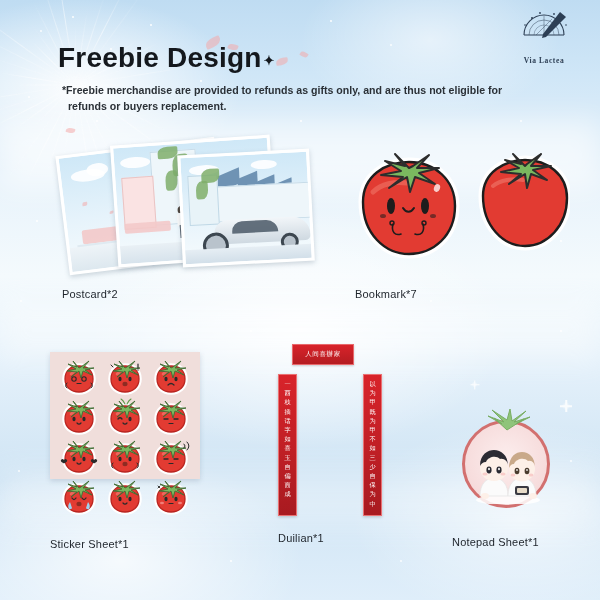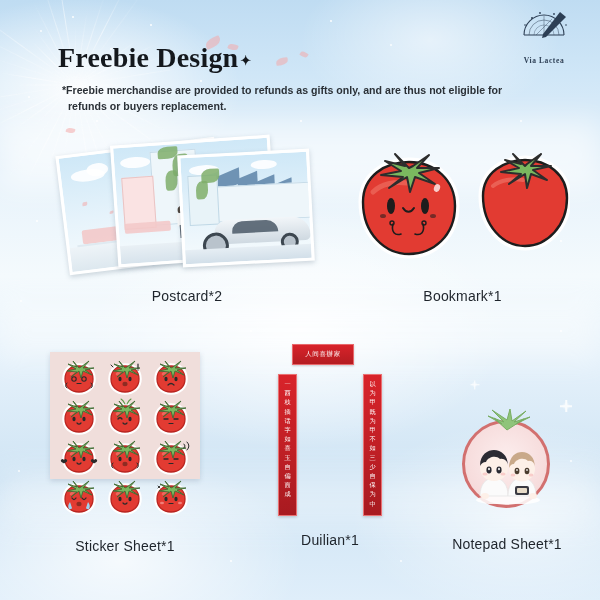--- a/index.html
+++ b/index.html
@@ -66,39 +66,39 @@
     text-align:center;
   }
   .logo svg{display:block;margin:0 auto;}
   .logo .lname{
     font-family:"Liberation Serif", serif;
     font-size:7.5px;font-weight:700;color:#2d3f55;
     letter-spacing:.6px;margin-top:14px;
   }
   .title{
     position:absolute;left:58px;top:42px;
-    font-family:Liberation Serif, serif;
+    font-family:Liberation Sans, sans-serif;
     font-size:28px;font-weight:700;color:#14181d;
     letter-spacing:.2px;
   }
   .title .spark{
     font-size:13px;vertical-align:2px;margin-left:2px;color:#14181d;
   }
   .subtitle{
     position:absolute;left:62px;top:82px;width:455px;
     font-size:10.6px;line-height:16px;color:#2b3137;
     font-weight:600;
   }
   .subtitle .l2{display:block;padding-left:6px;}
 
   
   .item{position:absolute;}
   .caption{
-    position:absolute;width:100%;text-align:center;
-    font-size:14px;color:#1e242b;letter-spacing:.2px;
+    position:absolute;width:100%;text-align:left;
+    font-size:11px;color:#1e242b;letter-spacing:.2px;
   }
 
   
   .pc-wrap{left:62px;top:138px;width:250px;height:145px;}
   .pc{
     position:absolute;background:#fff;
     box-shadow:0 2px 5px rgba(90,110,130,.28);
     overflow:hidden;padding:3px;box-sizing:border-box;
   }
   .pc-a{left:0;top:8px;width:160px;height:120px;transform:rotate(-7deg);}
@@ -381,21 +381,21 @@
         <path d="M48 58 C51 63 56 63 59 58" stroke="#1d1d1d" stroke-width="2" fill="none" stroke-linecap="round"></path>
 
         <path d="M38 74 C36 82 40 86 46 84" stroke="#1d1d1d" stroke-width="1.6" fill="none" stroke-linecap="round"></path>
         <path d="M68 74 C70 82 66 86 60 84" stroke="#1d1d1d" stroke-width="1.6" fill="none" stroke-linecap="round"></path>
         <circle cx="37" cy="73" r="2" fill="none" stroke="#1d1d1d" stroke-width="1.4"></circle>
         <circle cx="69" cy="73" r="2" fill="none" stroke="#1d1d1d" stroke-width="1.4"></circle>
 
         <ellipse cx="82" cy="38" rx="3" ry="4" fill="#fff" opacity=".75" transform="rotate(20 82 38)"></ellipse>
       </g>
     </svg>
-    <div class="caption" style="top:138px;">Bookmark*1</div>
+    <div class="caption" style="top:138px;">Bookmark*7</div>
   </div>
 
   <div class="item ss-wrap">
     <div class="ss-sheet">
       <div class="ss-grid" id="sticker-grid">
           <div class="ss-cell">
             <svg width="40" height="40" viewBox="0 0 40 40">
               <path d="M6 21 C6 12 12 8 20 8 C28 8 34 12 34 21 C34 29 28 34 20 34 C12 34 6 29 6 21 Z" fill="#fff" stroke="#fff" stroke-width="5.5" stroke-linejoin="round"></path>
               <path d="M6 21 C6 12 12 8 20 8 C28 8 34 12 34 21 C34 29 28 34 20 34 C12 34 6 29 6 21 Z" fill="#e23b32" stroke="#b9241f" stroke-width="1.3"></path>
               <path d="M12 16 C15 13 20 12 24 13" stroke="#f3877a" stroke-width="2.6" fill="none" stroke-linecap="round" opacity=".6"></path>

